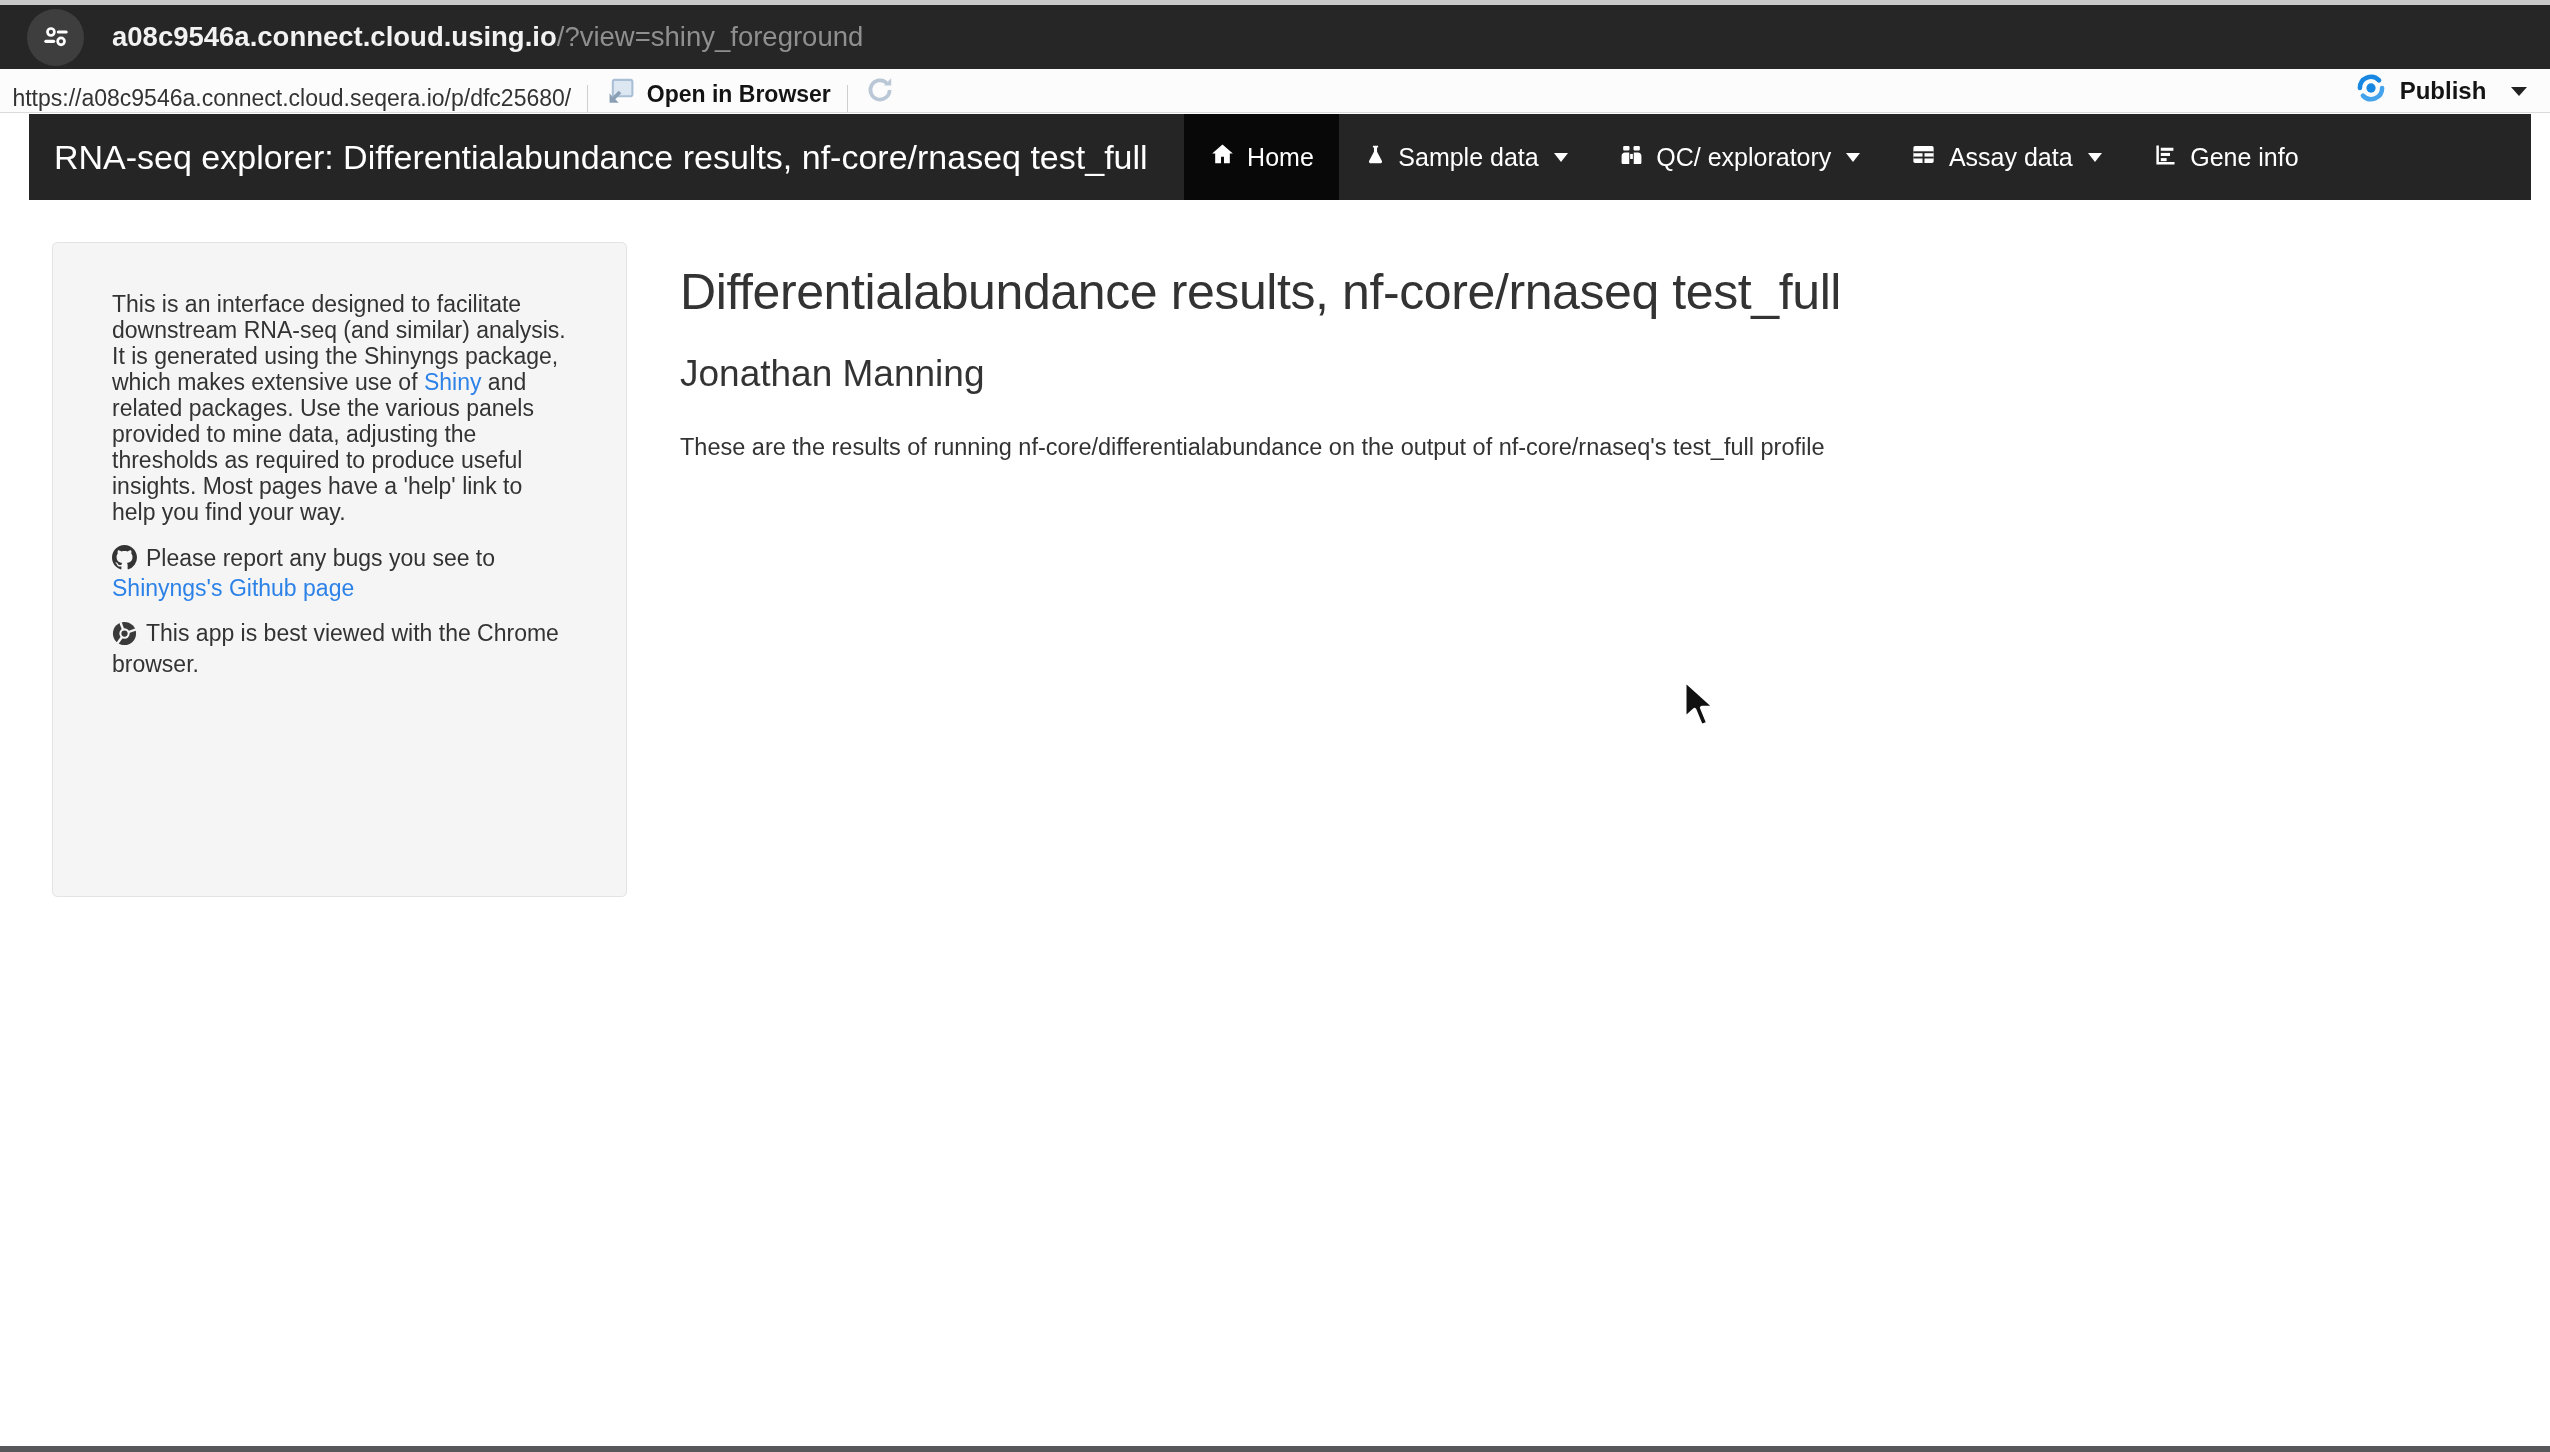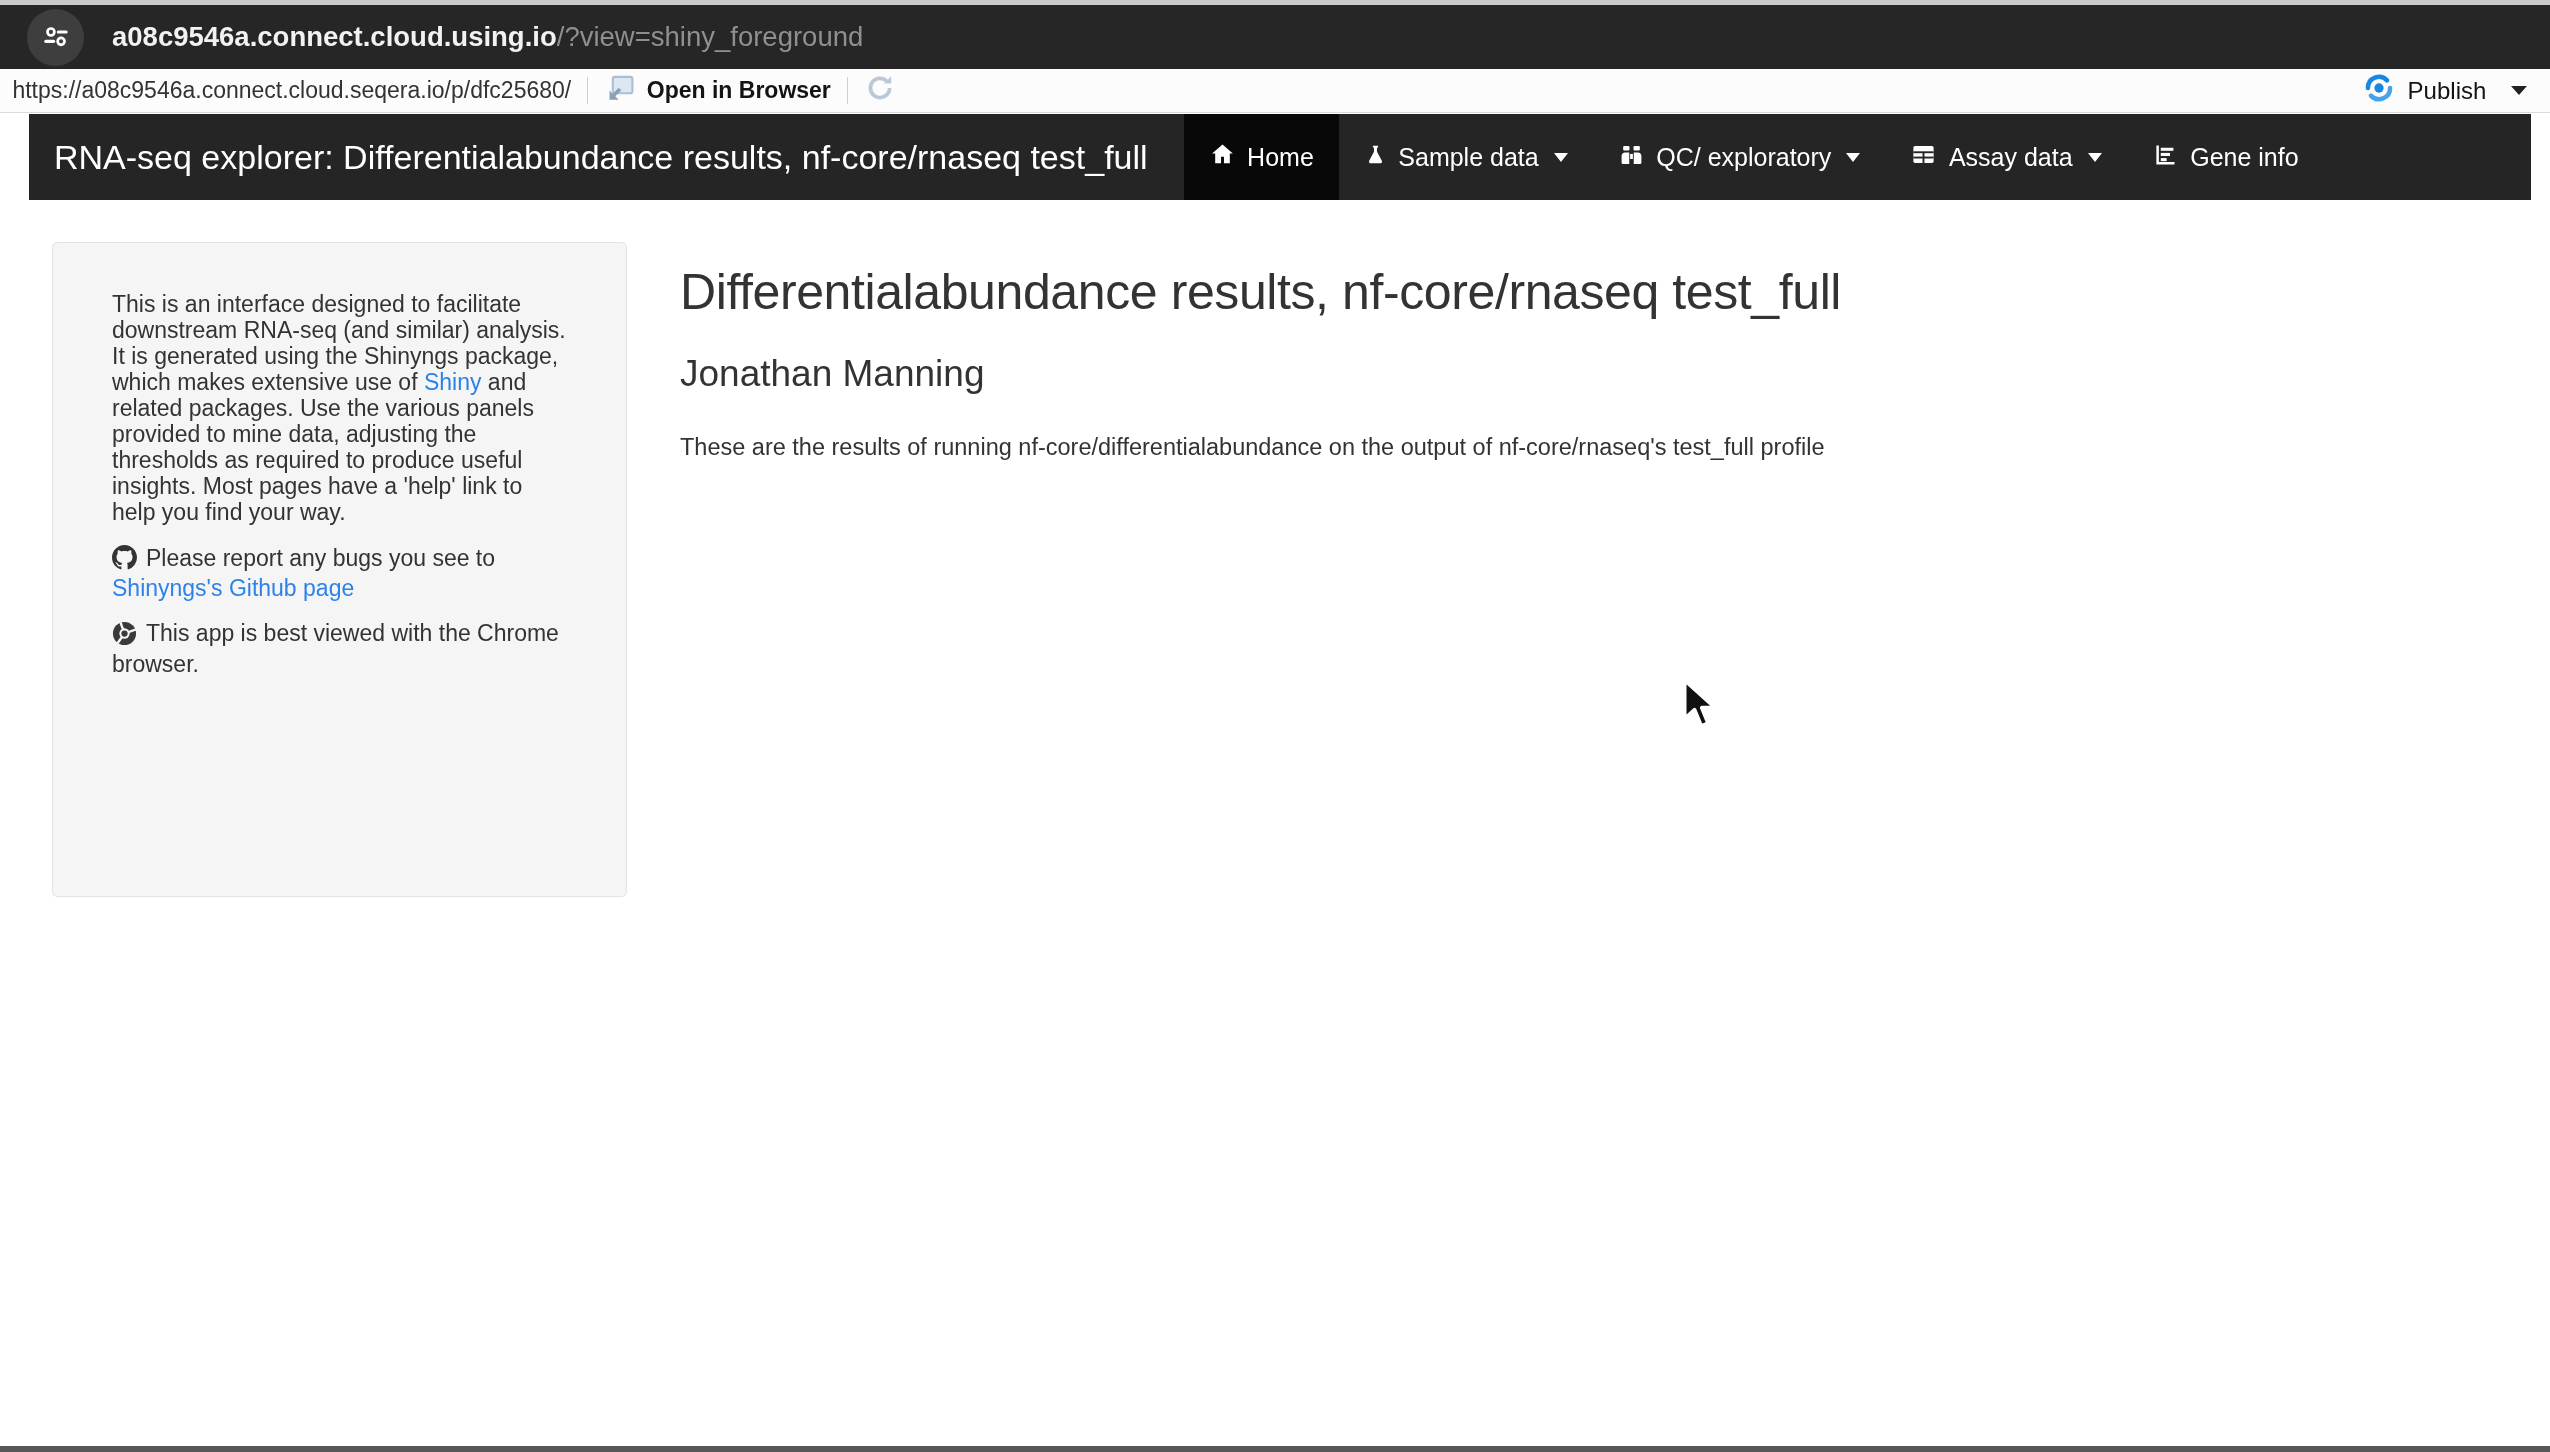--- a/index.html
+++ b/index.html
@@ -15,29 +15,29 @@
     display:flex; align-items:center; padding-left:27px;
   }
   .tab-icon-circle {
     width:57px; height:57px; border-radius:50%; background:#3e3e3e;
     display:flex; align-items:center; justify-content:center; flex:0 0 auto;
   }
   .address { margin-left:28px; font-size:27.5px; font-weight:600; color:#f2f2f2; white-space:nowrap; }
   .address .suffix { color:#8f8f8f; font-weight:400; }
   .toolbar {
     position:absolute; left:0; top:69px; width:100%; height:44px; background:#fcfcfc;
-    border-bottom:0.9px solid #dadada; display:flex; align-items:center; padding:0 23px 0 12.4px;
+    border-bottom:0.9px solid #dadada; display:flex; align-items:flex-end; padding:0 23px 0 12.4px;
     font-size:23px; color:#333;
   }
   .toolbar .url { white-space:nowrap; }
   .tsep { width:0.9px; height:27px; background:#cfcfcf; margin:0 16px; flex:0 0 auto; }
   .tool-btn { display:flex; align-items:center; gap:10.7px; background:none; border:none; font:inherit;
     color:#141414; font-weight:600; cursor:default; padding:0; }
   .publish-area { margin-left:auto; display:flex; align-items:center; gap:10.7px; }
-  .publish-label { font-size:24px; font-weight:400; color:#141414; }
+  .publish-label { font-size:24px; font-weight:700; color:#141414; }
   .caret-dark { width:0; height:0; border-left:8px solid transparent; border-right:8px solid transparent;
     border-top:9px solid #222; margin-left:14px; }
   
   .navbar {
     position:absolute; left:29px; top:114px; width:2502px; height:86px; background:#252525;
     display:flex; align-items:stretch;
   }
   .brand { display:flex; align-items:center; padding:0 36px 0 25px; color:#fff; font-size:34px; white-space:nowrap; }
   .nav-items { display:flex; align-items:stretch; }
   .nav-item {

